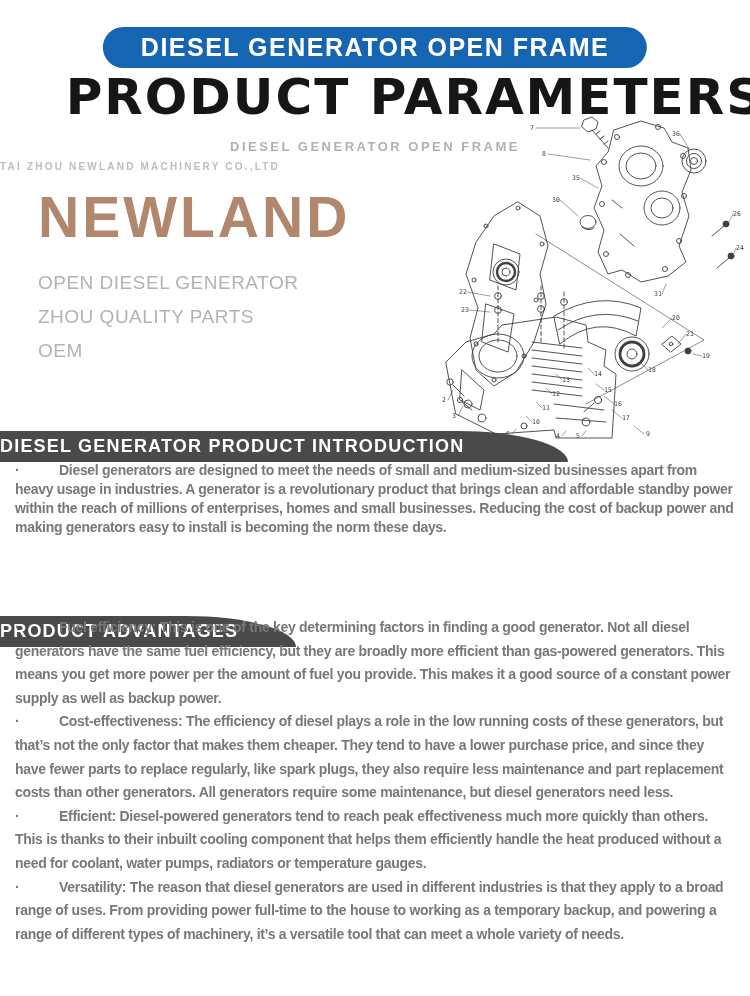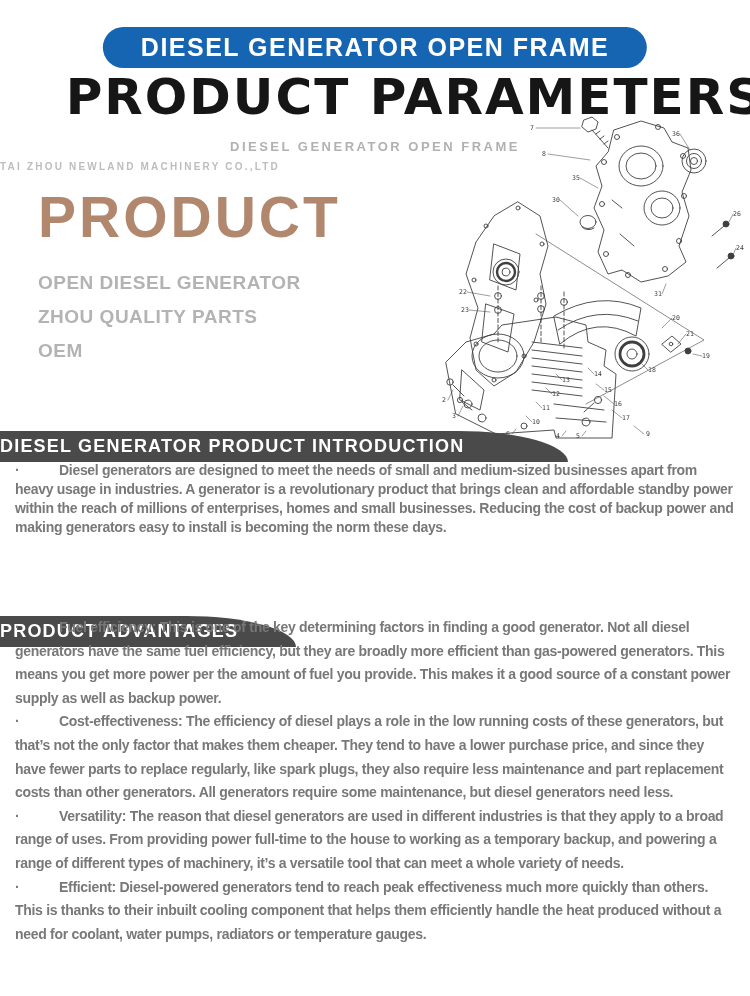--- a/index.html
+++ b/index.html
@@ -49,21 +49,21 @@
   .engine-word{
     position:absolute;left:38px;top:186px;
     font-weight:bold;font-size:57px;line-height:62px;letter-spacing:3px;
     color:var(--brown);font-stretch:condensed;
     text-shadow:0 0 1px rgba(255,255,255,.25);
   }
   .features{
     position:absolute;left:38px;top:266px;
   }
   .features .feat{
-    font-weight:bold;font-size:19px;line-height:34px;letter-spacing:.5px;
+    font-weight:normal;font-size:19px;line-height:34px;letter-spacing:.5px;
     color:var(--light-gray);font-stretch:condensed;white-space:nowrap;
   }
   
   .diagram{position:absolute;left:436px;top:104px;width:312px;height:336px;}
   .diagram text{
     font-family:"DejaVu Sans Mono","DejaVu Sans",monospace;
     font-size:6.5px;fill:#3f3f3f;
   }
   
   .banner{
@@ -99,21 +99,21 @@
 
   <div class="badge-pill">
     <span>DIESEL GENERATOR OPEN FRAME</span>
   </div>
 
   <h1 class="main-title">PRODUCT PARAMETERS</h1>
 
   <div class="tagline">DIESEL GENERATOR OPEN FRAME</div>
   <div class="company">TAI ZHOU NEWLAND MACHINERY CO.,LTD</div>
 
-  <div class="engine-word">PRODUCT</div>
+  <div class="engine-word">NEWLAND</div>
   <div class="features">
     <div class="feat">OPEN DIESEL GENERATOR</div>
     <div class="feat">ZHOU QUALITY PARTS</div>
     <div class="feat">OEM</div>
   </div>
 
   <svg class="diagram" viewBox="0 0 312 336" aria-hidden="true">
     <g stroke="#3f3f3f" fill="none" stroke-width="0.9" stroke-linejoin="round" stroke-linecap="round">
 
       <g>
@@ -301,17 +301,17 @@
     <p class="para"><span class="dot">·</span><span>Diesel generators are designed to meet the needs of small and medium-sized businesses apart from heavy usage in industries. A generator is a revolutionary product that brings clean and affordable standby power within the reach of millions of enterprises, homes and small businesses. Reducing the cost of backup power and making generators easy to install is becoming the norm these days.</span></p>
   </div>
 
   <div class="banner banner-adv">
     <span>PRODUCT ADVANTAGES</span>
   </div>
 
   <div class="textwrap adv-wrap">
     <p class="para"><span class="dot">·</span><span>Fuel efficiency: This is one of the key determining factors in finding a good generator. Not all diesel generators have the same fuel efficiency, but they are broadly more efficient than gas-powered generators. This means you get more power per the amount of fuel you provide. This makes it a good source of a constant power supply as well as backup power.</span></p>
     <p class="para"><span class="dot">·</span><span>Cost-effectiveness: The efficiency of diesel plays a role in the low running costs of these generators, but that’s not the only factor that makes them cheaper. They tend to have a lower purchase price, and since they have fewer parts to replace regularly, like spark plugs, they also require less maintenance and part replacement costs than other generators. All generators require some maintenance, but diesel generators need less.</span></p>
+    <p class="para"><span class="dot">·</span><span>Efficient: Diesel-powered generators tend to reach peak effectiveness much more quickly than others. This is thanks to their inbuilt cooling component that helps them efficiently handle the heat produced without a need for coolant, water pumps, radiators or temperature gauges.</span></p>
     <p class="para"><span class="dot">·</span><span>Versatility: The reason that diesel generators are used in different industries is that they apply to a broad range of uses. From providing power full-time to the house to working as a temporary backup, and powering a range of different types of machinery, it’s a versatile tool that can meet a whole variety of needs.</span></p>
-    <p class="para"><span class="dot">·</span><span>Efficient: Diesel-powered generators tend to reach peak effectiveness much more quickly than others. This is thanks to their inbuilt cooling component that helps them efficiently handle the heat produced without a need for coolant, water pumps, radiators or temperature gauges.</span></p>
   </div>
 
 </div>
 
 </body></html>

